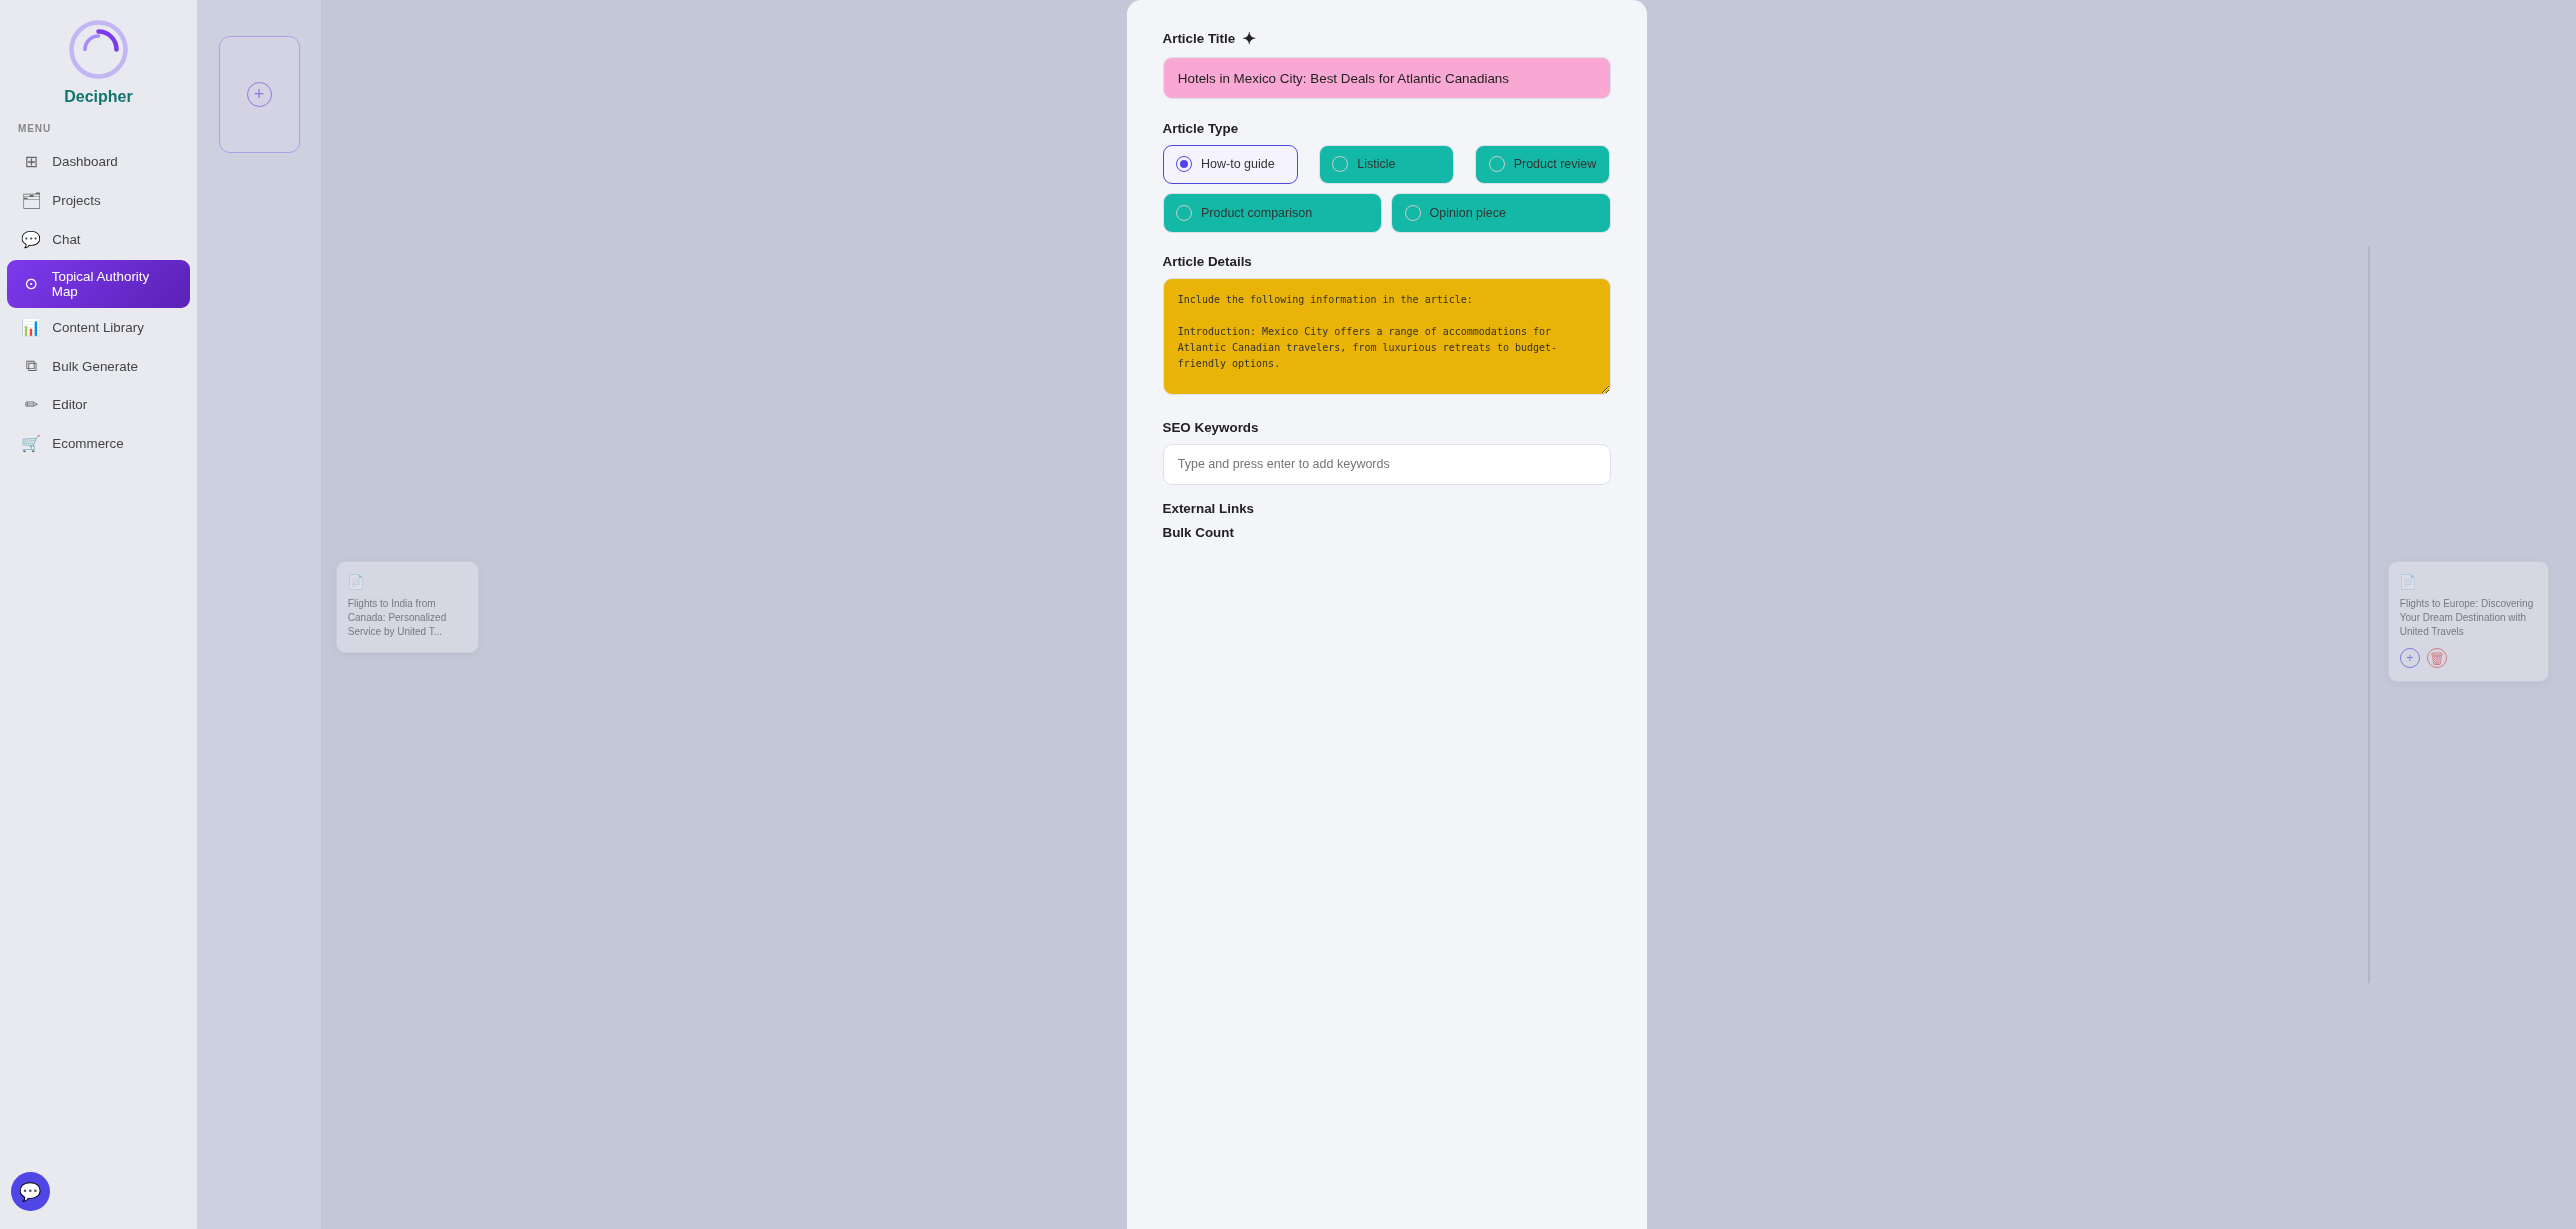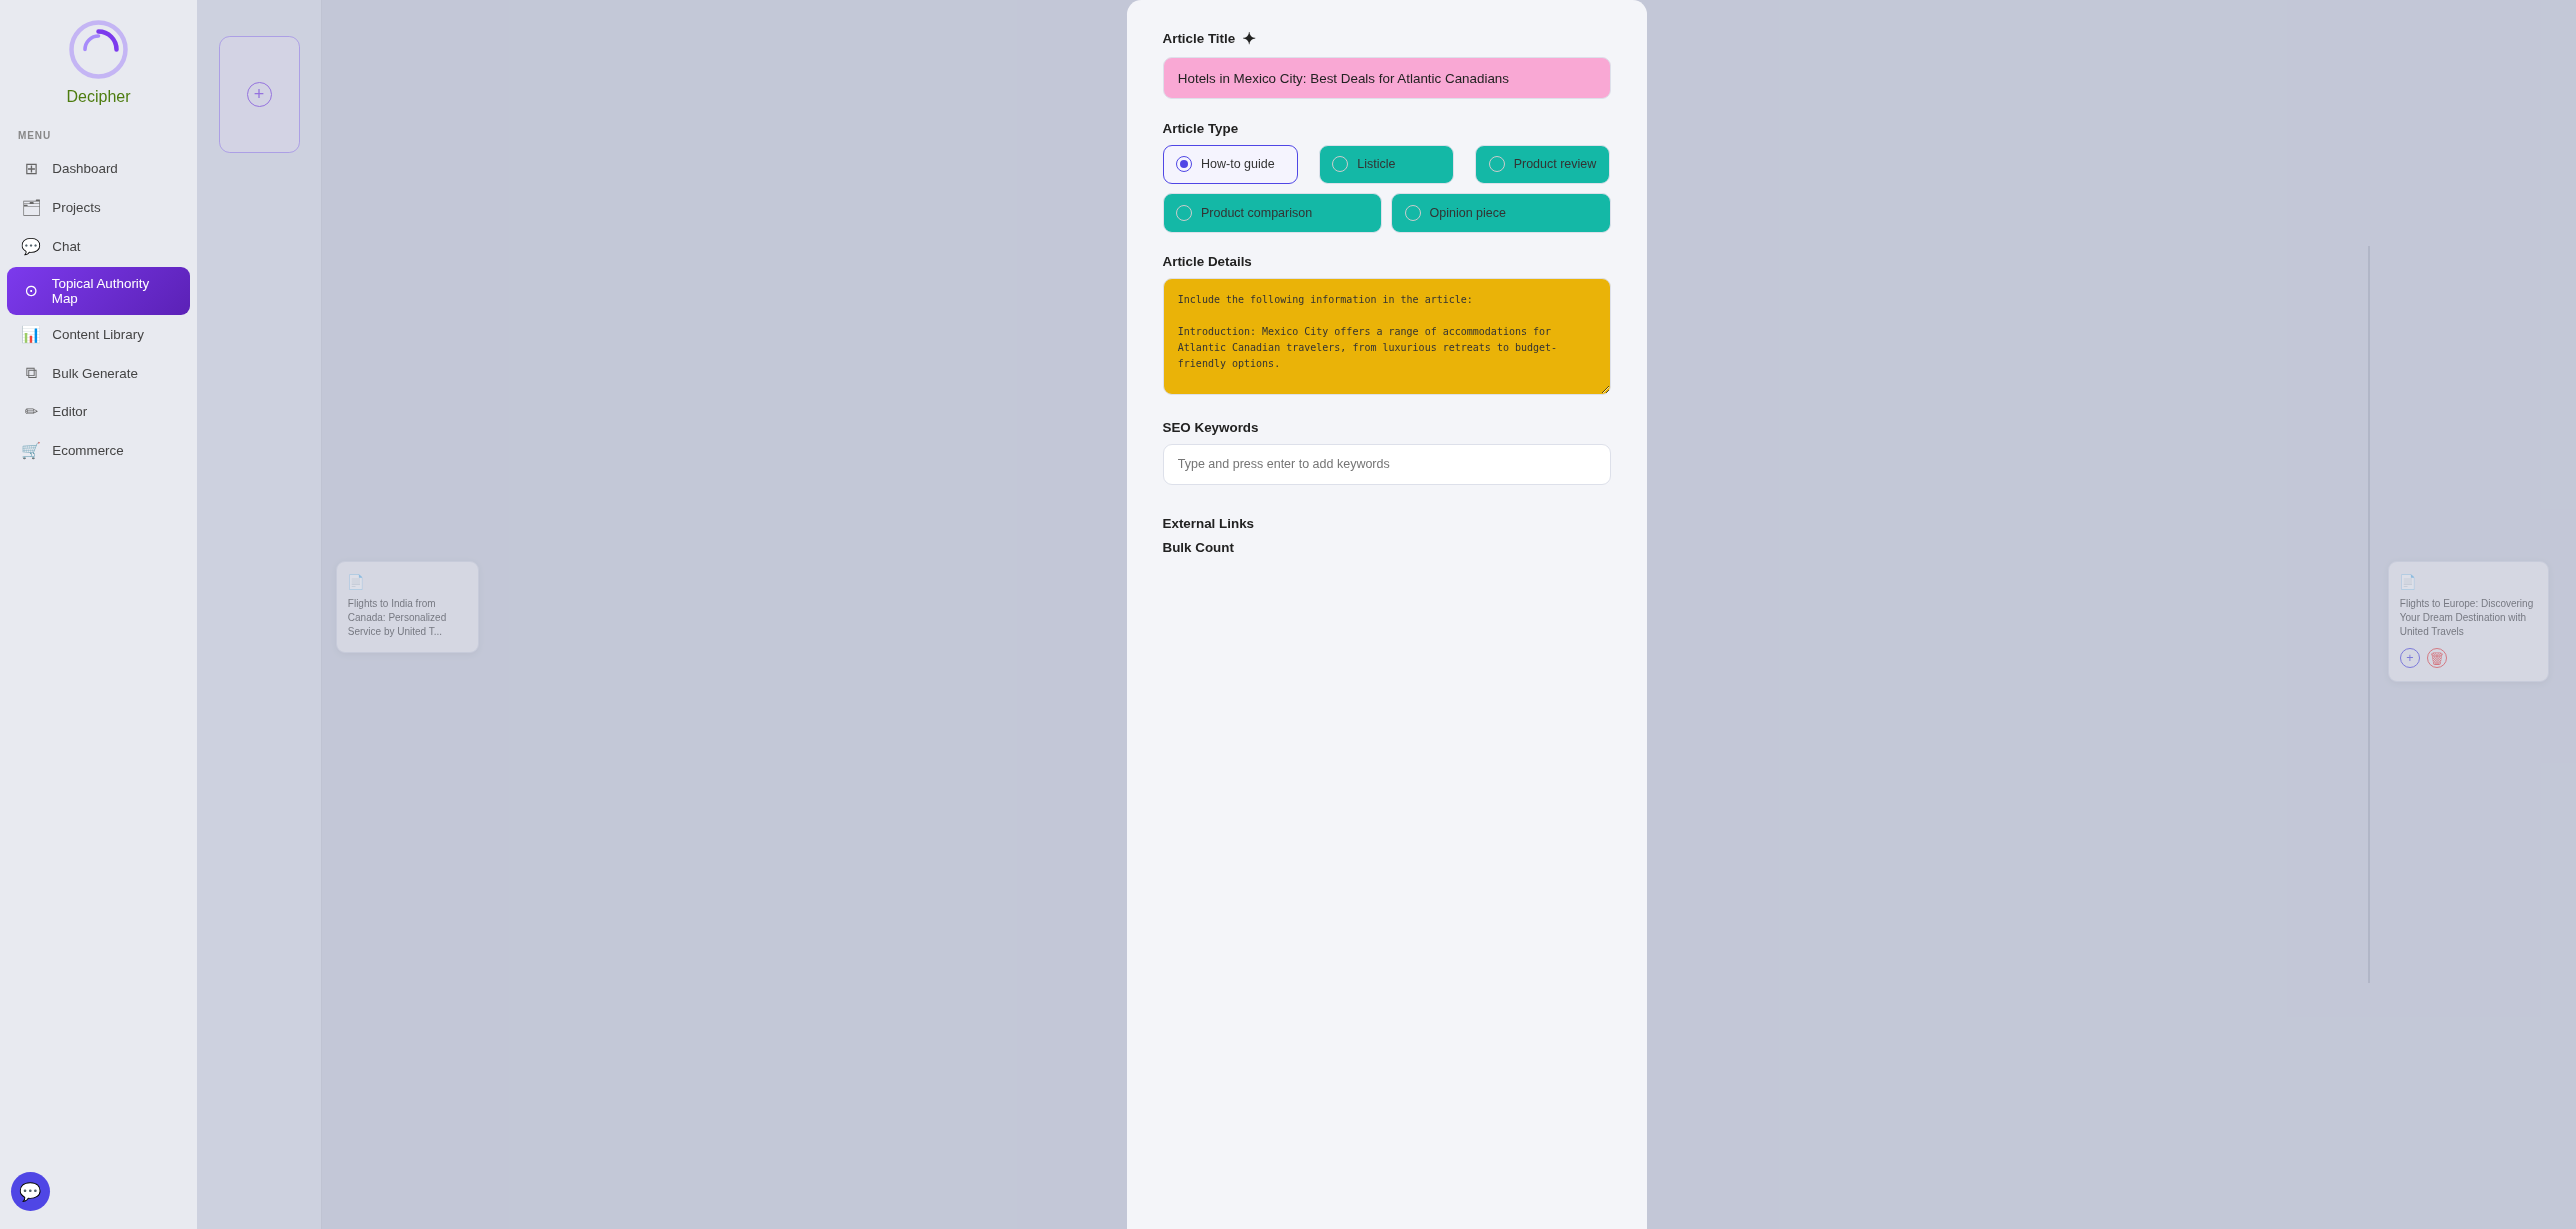--- a/index.html
+++ b/index.html
@@ -23,23 +23,23 @@
       z-index: 10;
     }
     .sidebar-logo {
       width: 63px;
       height: 63px;
       margin-bottom: 7.2px;
     }
     .sidebar-logo svg { width: 100%; height: 100%; }
     .sidebar-app-name {
       font-size: 16px;
-      font-weight: 400;
-      color: #4d7c0f;
-      margin-bottom: 24px;
+      font-weight: 700;
+      color: #0f766e;
+      margin-bottom: 17px;
     }
     .sidebar-menu-label {
       font-size: 10px;
       color: #888;
       font-weight: 600;
       letter-spacing: 0.9px;
       align-self: flex-start;
       padding-left: 18px;
       margin-bottom: 9px;
     }
@@ -310,21 +310,21 @@
     }
 
     .form-input-placeholder {
       width: 100%;
       padding: 12.5px 14.3px;
       border: 0.9px solid #dde0ea;
       border-radius: 9px;
       font-size: 12.5px;
       color: #0c4a6e;
       background: #fff;
-      margin-bottom: 31px;
+      margin-bottom: 16px;
       outline: none;
     }
   </style>
 </head>
 <body>
 
 <div class="sidebar">
 
   <div class="sidebar-logo">
     <svg viewBox="0 0 70 70" xmlns="http://www.w3.org/2000/svg">

